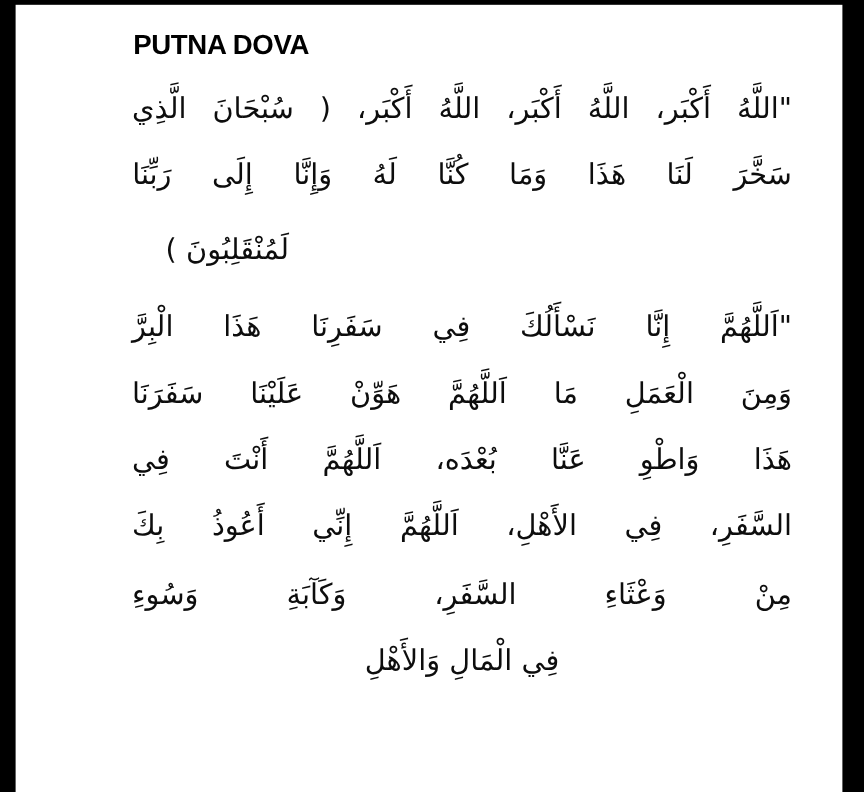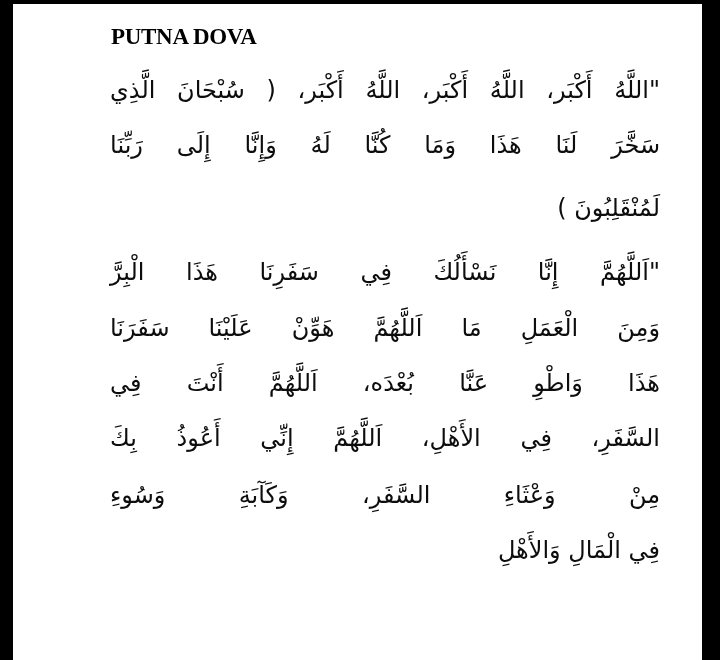--- a/index.html
+++ b/index.html
@@ -21,21 +21,21 @@
     background: #000000;
   }
   .edge-left  { left: 0; top: 0; width: 13px; height: 660px; }
   .edge-right { left: 702px; top: 0; width: 18px; height: 660px; }
   .edge-top   { left: 0; top: 0; width: 720px; height: 4px; }
 
   .page-title {
     position: absolute;
     left: 111px;
     top: 24px;
-    font-family: Liberation Serif, serif;
+    font-family: Liberation Sans, sans-serif;
     font-size: 23px;
     font-weight: bold;
     letter-spacing: -0.3px;
     color: #000000;
     white-space: nowrap;
   }
 
   .prayer-text {
     position: absolute;
     left: 110px;
@@ -56,24 +56,25 @@
   }
   .aline.justify {
     display: flex;
     flex-direction: row;
     justify-content: space-between;
     align-items: center;
   }
   .aline.left {
     box-sizing: border-box;
     padding-left: 28px;
-    text-align: right;
+    text-align: left;
     line-height: 44px;
   }
   .aline.center {
+    text-align: center;
     line-height: 44px;
   }
 </style>
 </head>
 <body>
 
 <div class="viewport">
   <div class="edge-bar edge-top"></div>
   <div class="edge-bar edge-left"></div>
   <div class="edge-bar edge-right"></div>

